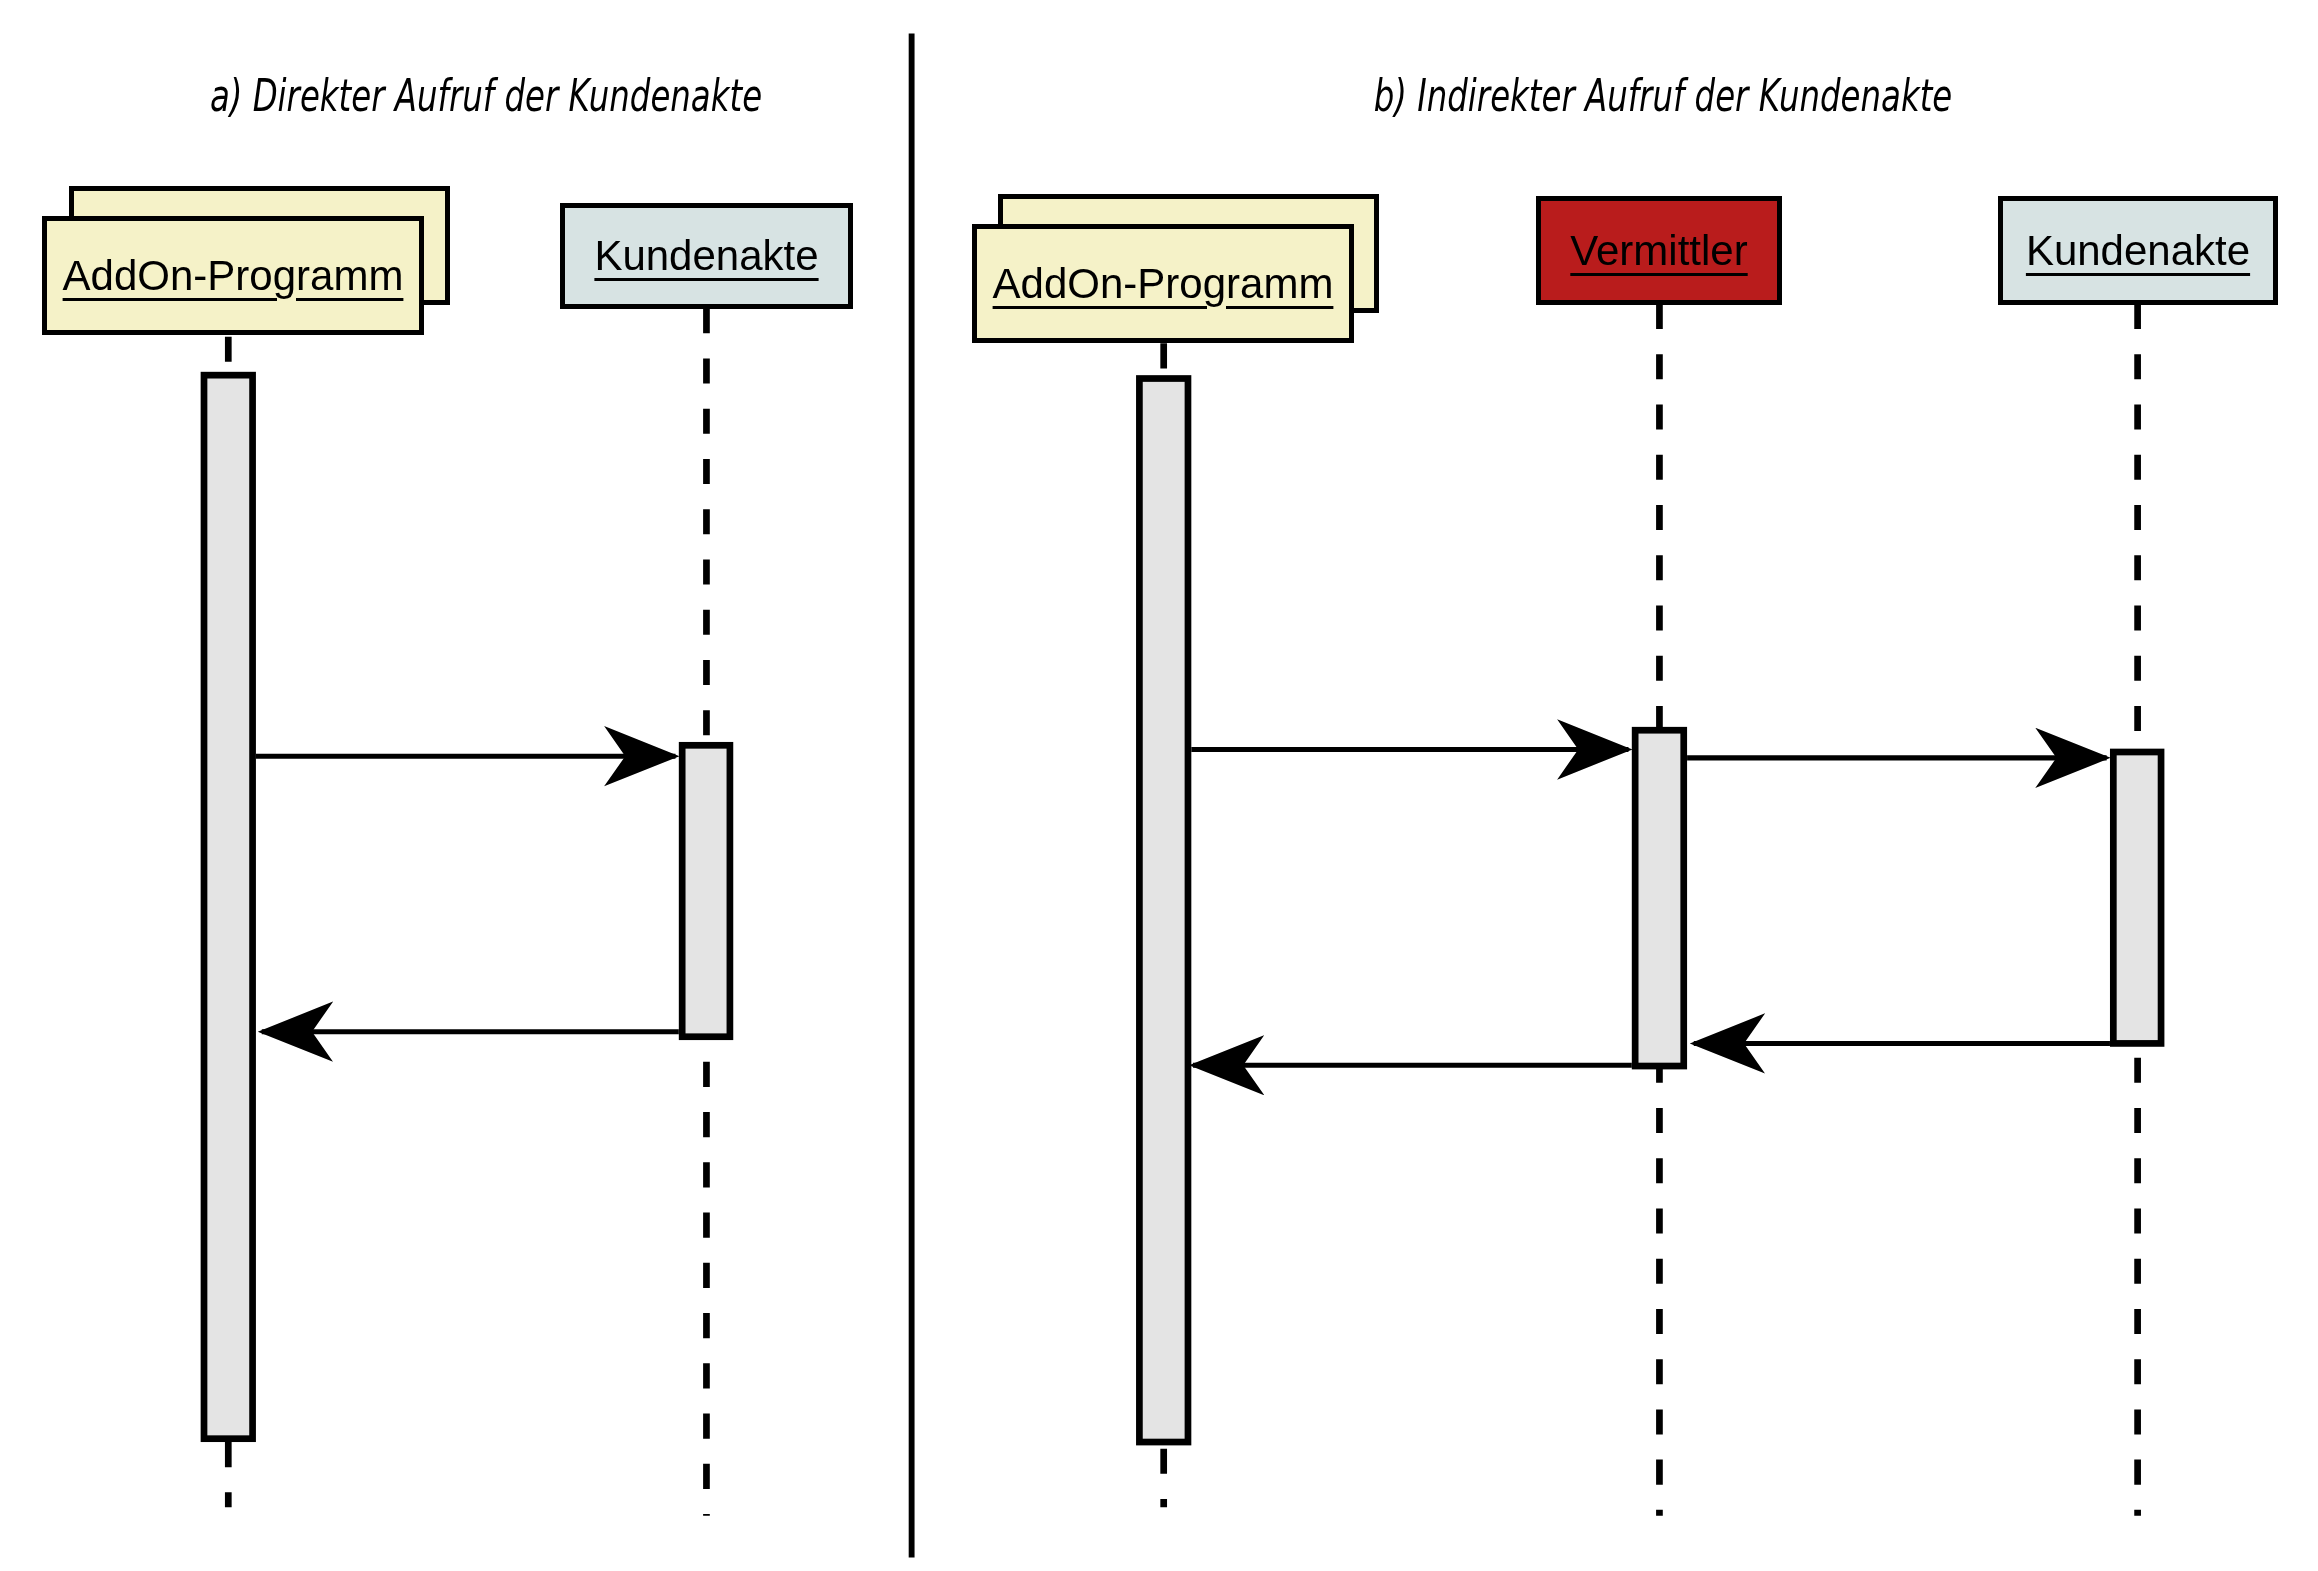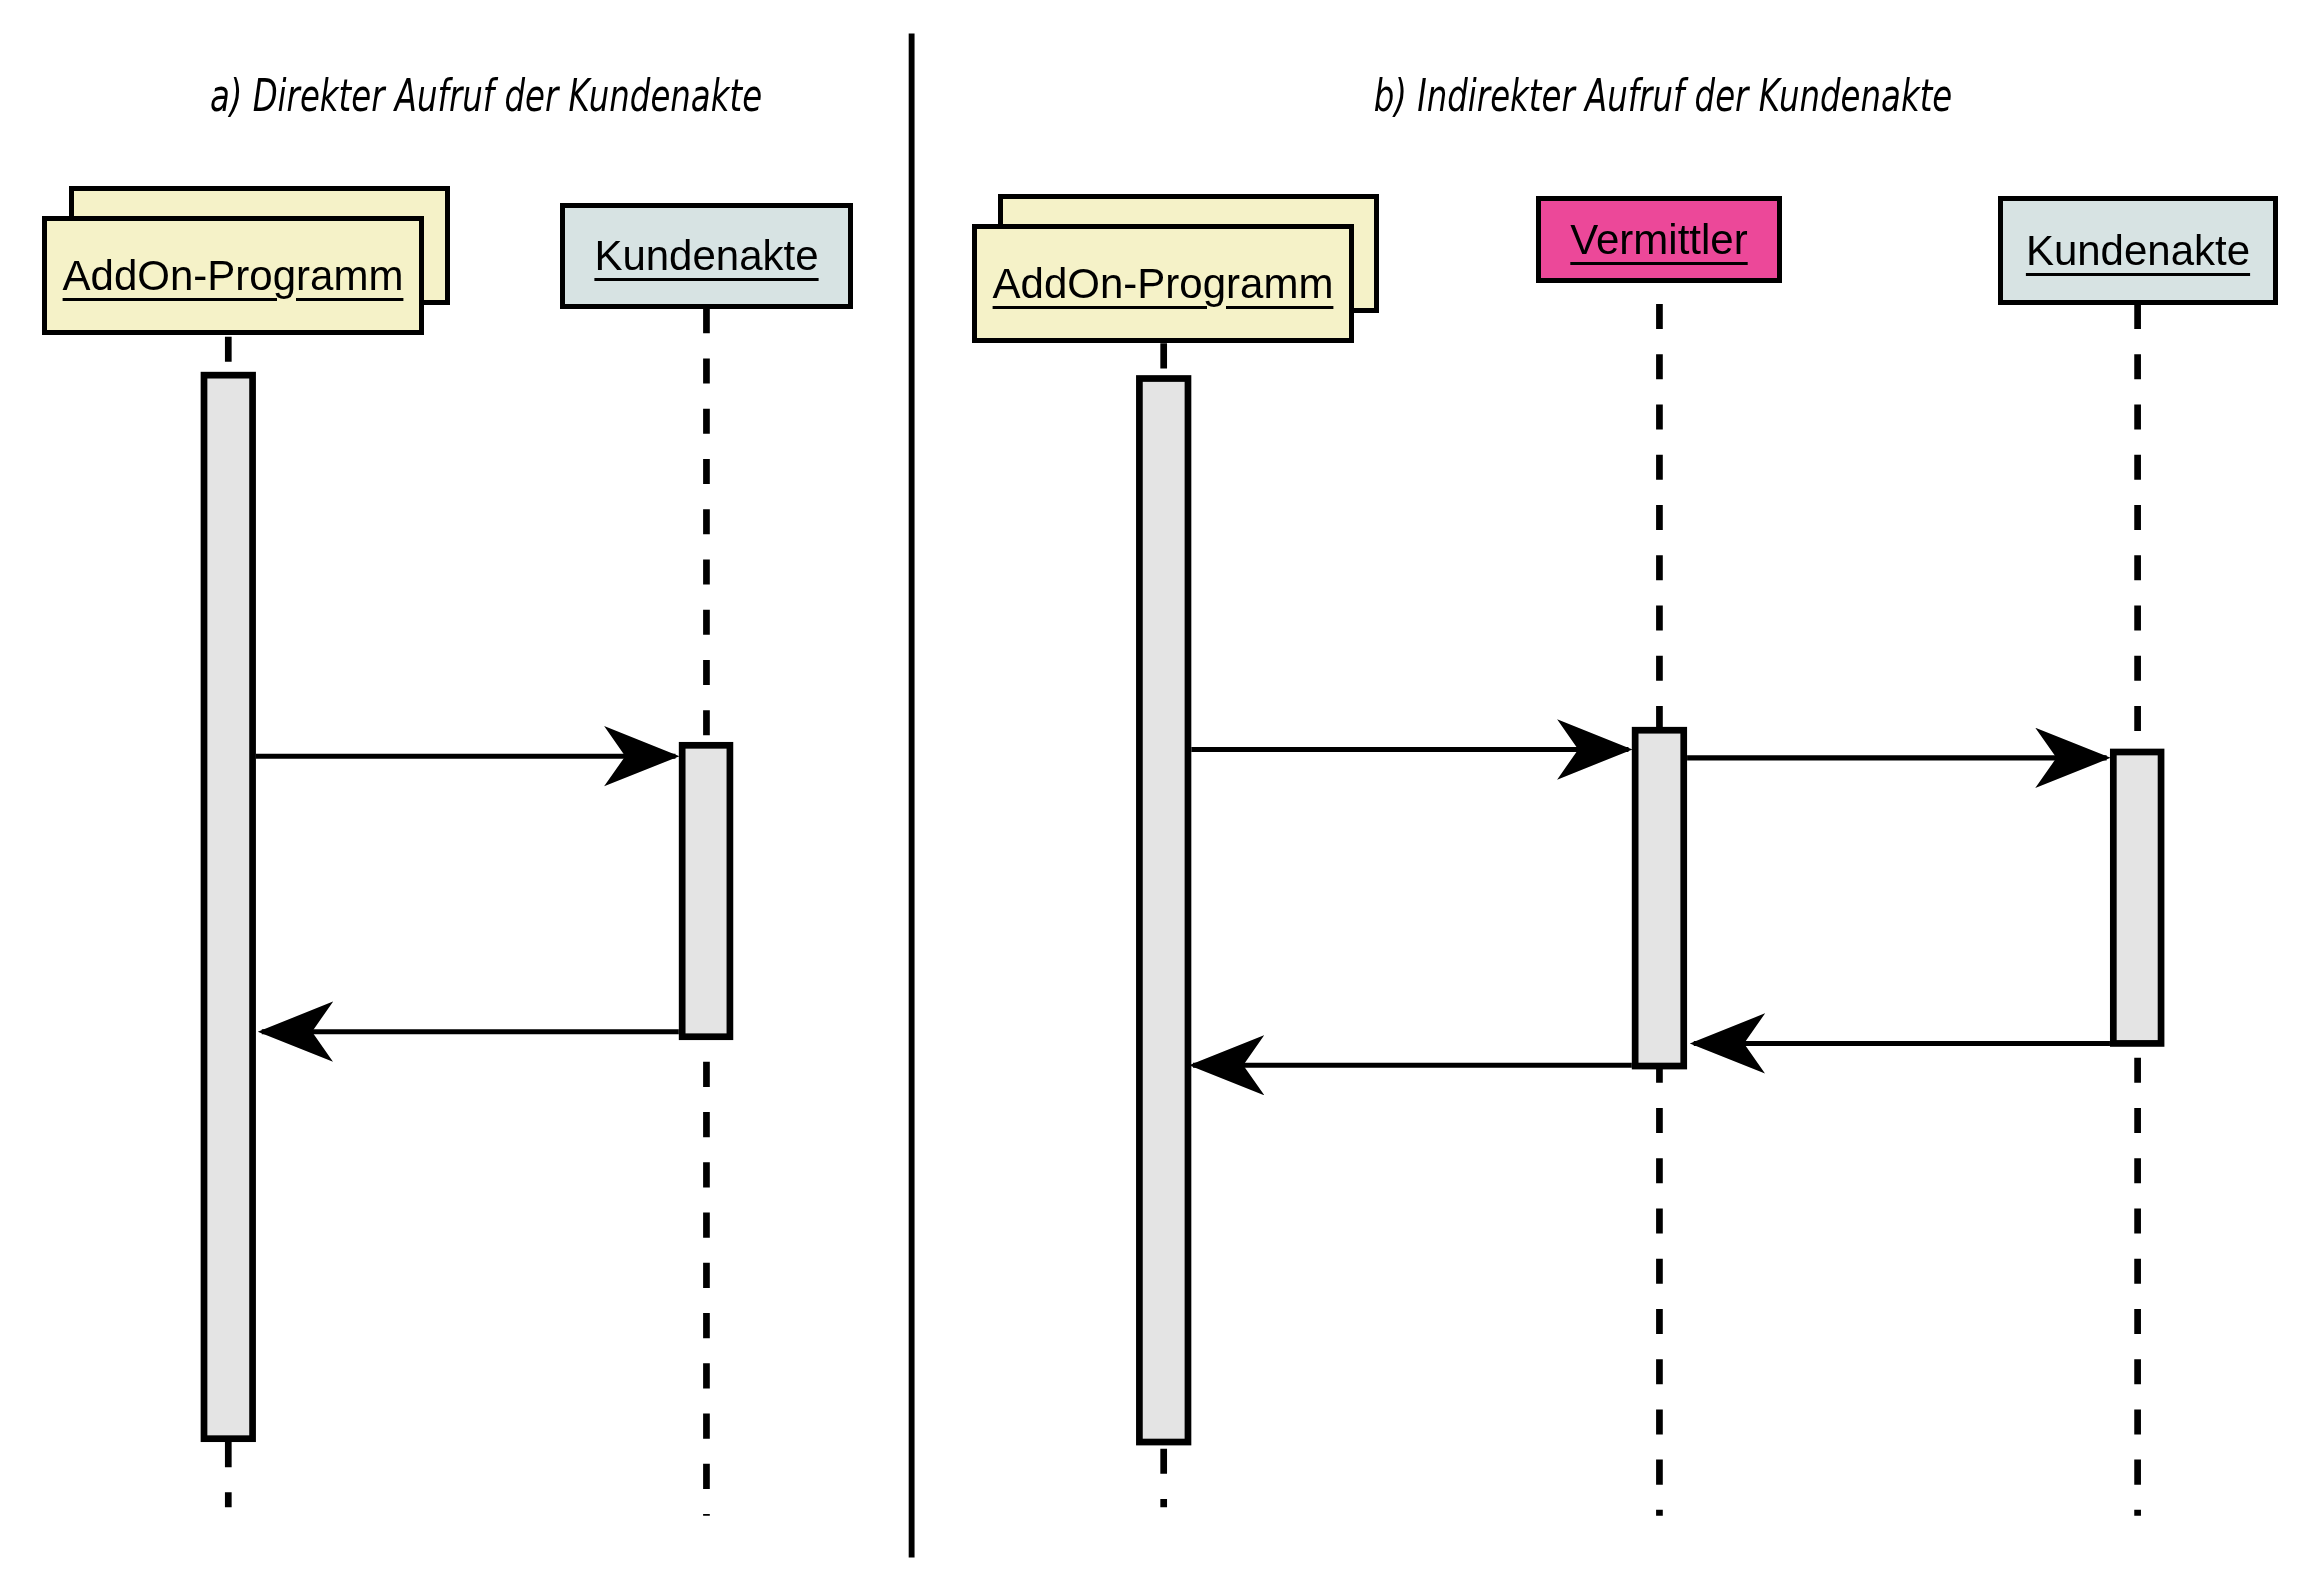--- a/index.html
+++ b/index.html
@@ -122,21 +122,21 @@
   <div class="lifeline-box" style="left:560px; top:203px; width:293px; height:106px; background:#D7E3E3;">
     <span class="box-label">Kundenakte</span>
   </div>
 
   <div class="stack-back" style="left:998px; top:194px; width:381px; height:119px; background:#F5F2C8;"></div>
 
   <div class="lifeline-box" style="left:972px; top:224px; width:382px; height:119px; background:#F5F2C8;">
     <span class="box-label">AddOn-Programm</span>
   </div>
 
-  <div class="lifeline-box" style="left:1536px; top:196px; width:246px; height:87px; background:#ec4899;justify-content:center;">
+  <div class="lifeline-box" style="left:1536px; top:196px; width:246px; height:109px; background:#b91c1c;justify-content:center;">
     <span class="box-label">Vermittler</span>
   </div>
 
   <div class="lifeline-box" style="left:1998px; top:196px; width:280px; height:109px; background:#D7E3E3;">
     <span class="box-label">Kundenakte</span>
   </div>
 
 </div>
 
 

